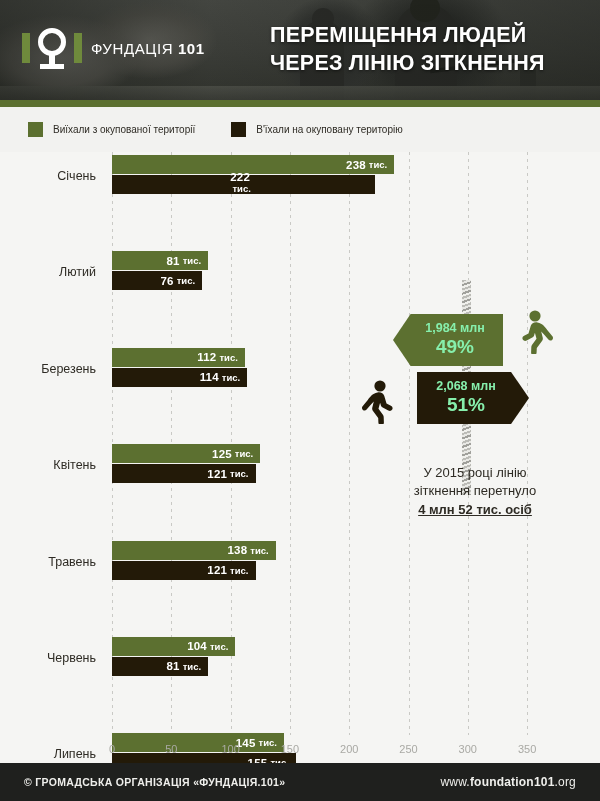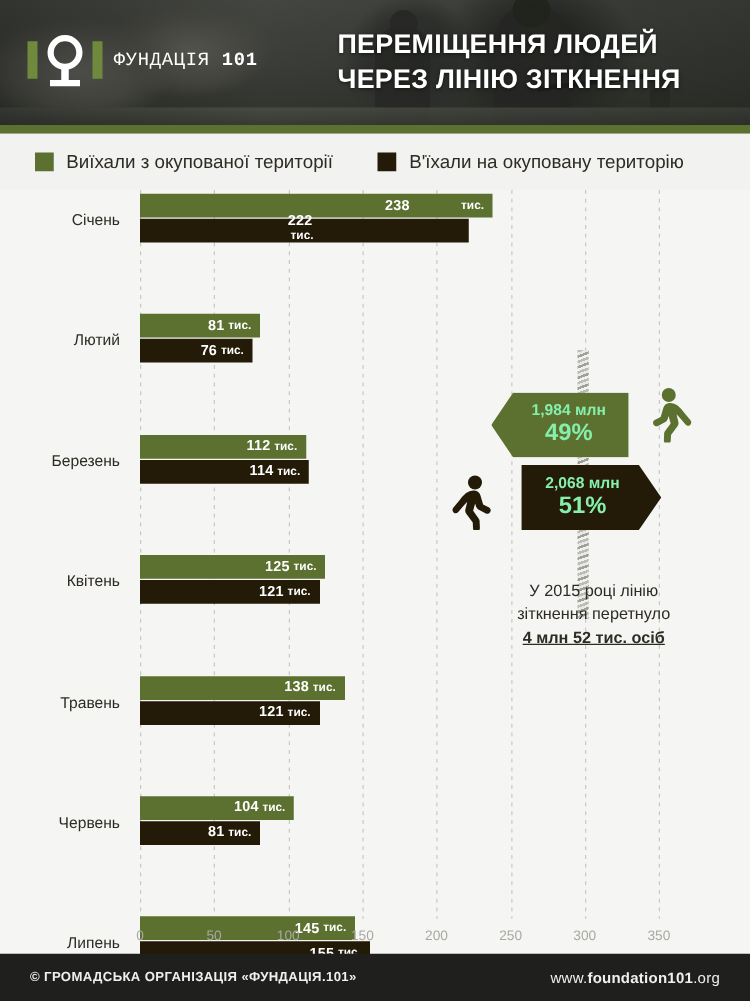--- a/index.html
+++ b/index.html
@@ -94,21 +94,20 @@
     left: 18px; top: 38px;
     width: 24px; height: 5px;
     background: #ffffff;
   }
   .logo-text {
     color: #ffffff;
     font-size: 15px;
     font-weight: 400;
     letter-spacing: .6px;
     white-space: nowrap;
-    font-family: Liberation Mono, monospace;
   }
   .logo-text b { font-weight: 700; }
 
   .header-title {
     position: absolute;
     left: 270px; top: 22px;
     color: #ffffff;
     font-size: 21.5px;
     font-weight: 700;
     line-height: 1.28;
@@ -137,21 +136,21 @@
     display: flex;
     align-items: center;
     gap: 10px;
   }
   .legend-swatch {
     width: 15px; height: 15px;
   }
   .legend-swatch.green { background: #5c7030; }
   .legend-swatch.dark { background: #231a08; }
   .legend-label {
-    font-size: 15px;
+    font-size: 10px;
     color: #2e2b24;
     white-space: nowrap;
   }
 
   
   .chart-area {
     position: relative;
     width: 600px;
     height: 611px;
     background: #f5f5f3;
@@ -377,21 +376,21 @@
         <div class="grid-line" style="left: 230.6px;"></div>
         <div class="grid-line" style="left: 289.9px;"></div>
         <div class="grid-line" style="left: 349.2px;"></div>
         <div class="grid-line" style="left: 408.5px;"></div>
         <div class="grid-line" style="left: 467.8px;"></div>
         <div class="grid-line" style="left: 527.1px;"></div>
       </div>
     <div class="rows" id="rows">
         <div class="row" style="top: 0px;">
           <div class="row-label">Січень</div>
-          <div class="bar green" style="width: 282.268px; gap: 38px;">
+          <div class="bar green" style="width: 282.268px;">
             <span class="bar-value">238</span>
             <span class="bar-unit">тис.</span>
           </div>
           <div class="bar dark" style="width: 263.292px; flex-direction: column;">
             <span class="bar-value">222</span>
             <span class="bar-unit">тис.</span>
           </div>
         </div>
         <div class="row" style="top: 48.2px;">
           <div class="row-label">Лютий</div>

